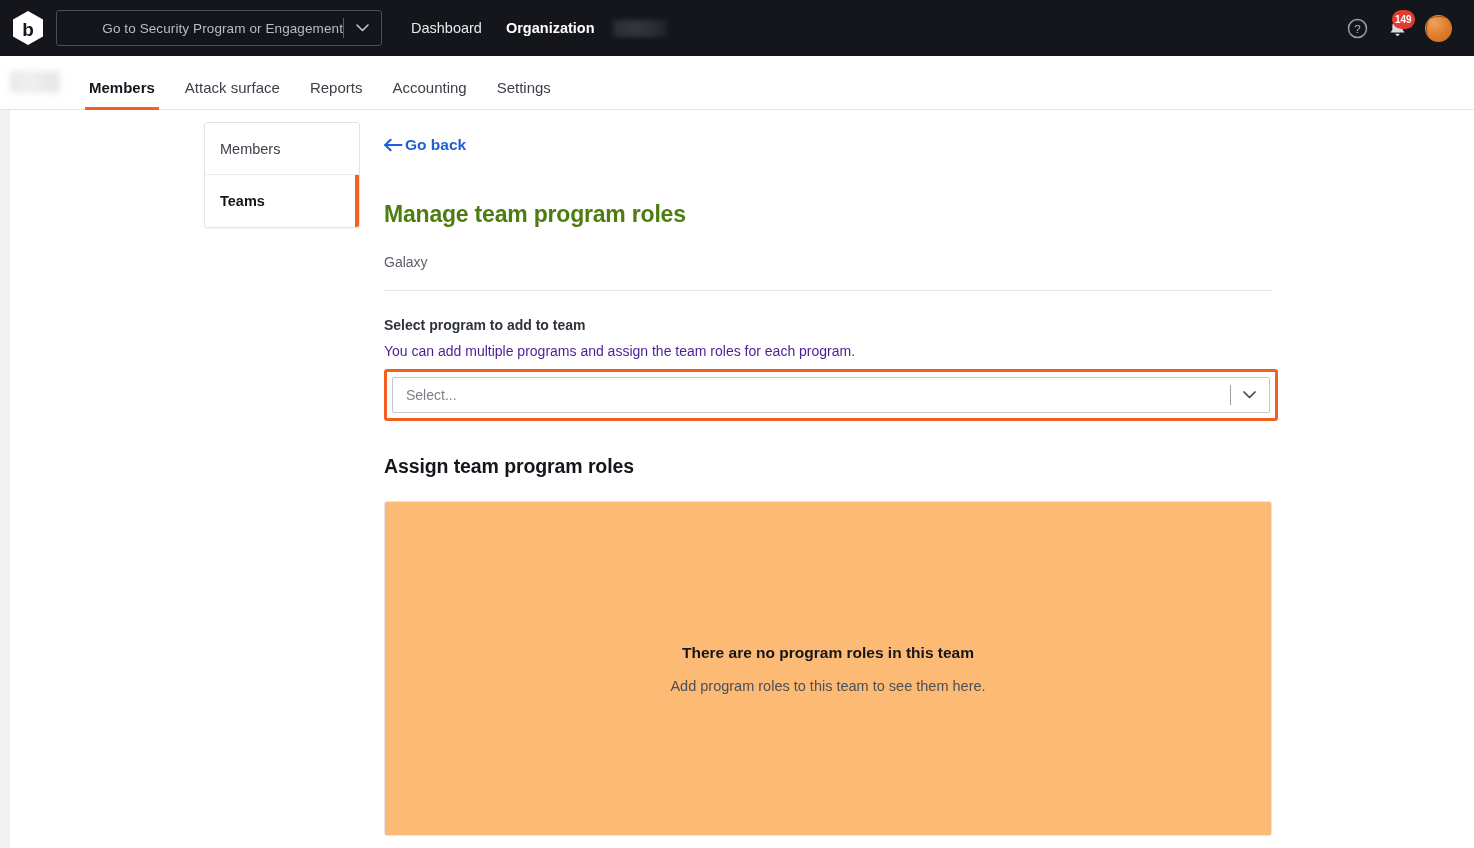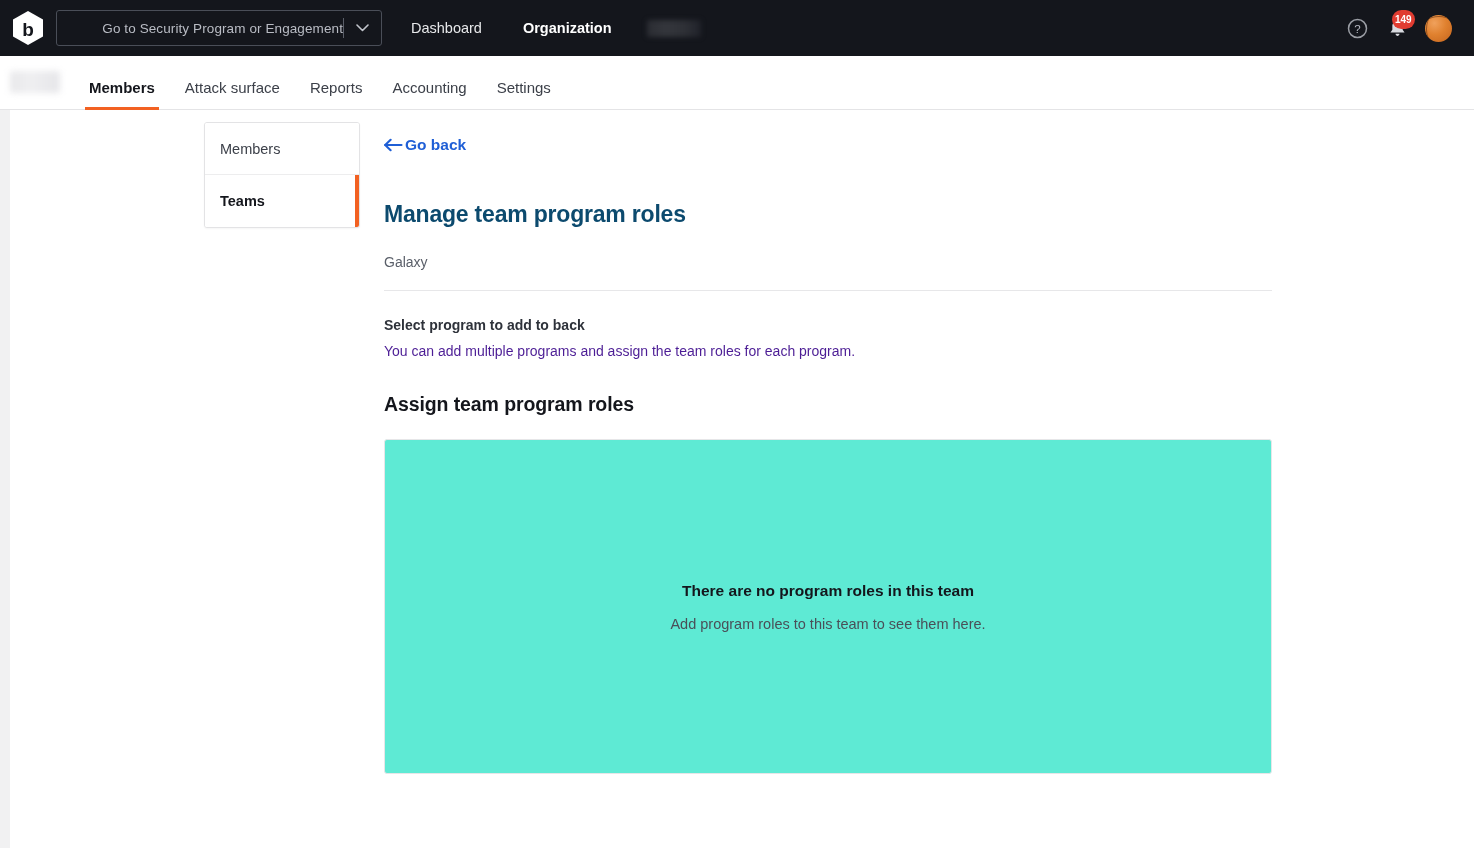--- a/index.html
+++ b/index.html
@@ -70,21 +70,21 @@
   }
   .ps-chevron {
     margin-right: 12px;
     display: flex; align-items: center;
   }
 
   .topnav {
     display: flex;
     align-items: center;
     margin-left: 17px;
-    gap: 17px;
+    gap: 0;
   }
   .topnav a {
     font-size: 14.5px;
     color: #e7e8ea;
     text-decoration: none;
     padding: 0 12px;
     white-space: nowrap;
   }
   .topnav a.bold { font-weight: bold; color: #ffffff; }
 
@@ -228,21 +228,21 @@
     font-weight: bold;
     text-decoration: none;
     cursor: pointer;
     margin-top: 14px;
   }
   .goback svg { display: block; }
 
   .page-title {
     font-size: 23px;
     font-weight: bold;
-    color: #0c4a6e;
+    color: #4d7c0f;
     letter-spacing: -.2px;
     margin: 45px 0 0 0;
   }
   .team-name {
     font-size: 14px;
     color: #5a5f69;
     margin-top: 26px;
   }
   .rule {
     height: 1px;
@@ -298,21 +298,21 @@
     font-weight: bold;
     color: #14161c;
     letter-spacing: -.1px;
     margin-top: 34px;
   }
 
   .empty-panel {
     margin-top: 23px;
     width: 888px;
     height: 335px;
-    background: #5eead4;
+    background: #fdba74;
     border: 1px solid #e6e6e8;
     border-radius: 3px;
     display: flex;
     flex-direction: column;
     align-items: center;
     justify-content: center;
   }
   .empty-title {
     font-size: 15.5px;
     font-weight: bold;
@@ -401,23 +401,34 @@
       </span>
       <span>Go back</span>
     </a>
 
     <h1 class="page-title">Manage team program roles</h1>
 
     <div class="team-name">Galaxy</div>
 
     <div class="rule"></div>
 
-    <div class="field-label">Select program to add to back</div>
+    <div class="field-label">Select program to add to team</div>
     <div class="field-help">You can add multiple programs and assign the team roles for each program.</div>
 
+    <div class="select-wrap">
+      <div class="select-box">
+        <span class="select-placeholder">Select...</span>
+        <span class="sel-divider"></span>
+        <span class="sel-chevron">
+          <svg width="13" height="8" viewBox="0 0 13 8" aria-hidden="true">
+            <path d="M1 1 L6.5 6.5 L12 1" stroke="#45484f" stroke-width="1.7" fill="none" stroke-linecap="round" stroke-linejoin="round"></path>
+          </svg>
+        </span>
+      </div>
+    </div>
 
     <h2 class="section-title">Assign team program roles</h2>
 
     <div class="empty-panel">
       <div class="empty-title">There are no program roles in this team</div>
       <div class="empty-sub">Add program roles to this team to see them here.</div>
     </div>
 
   </div>
 </div>

